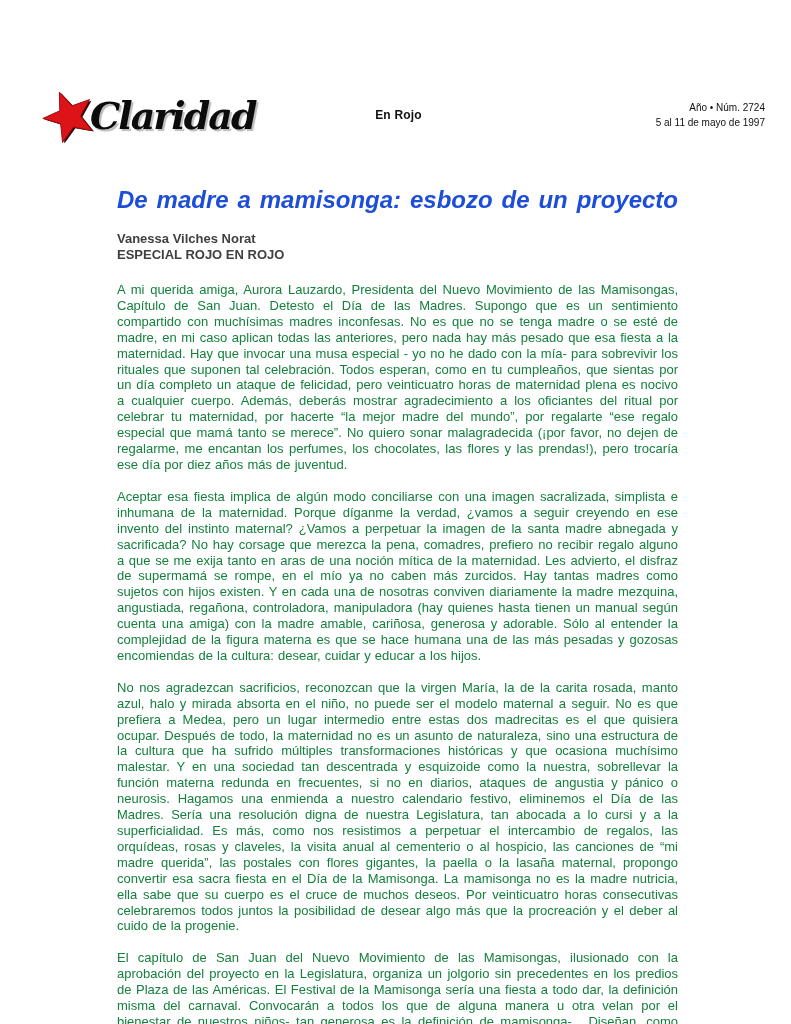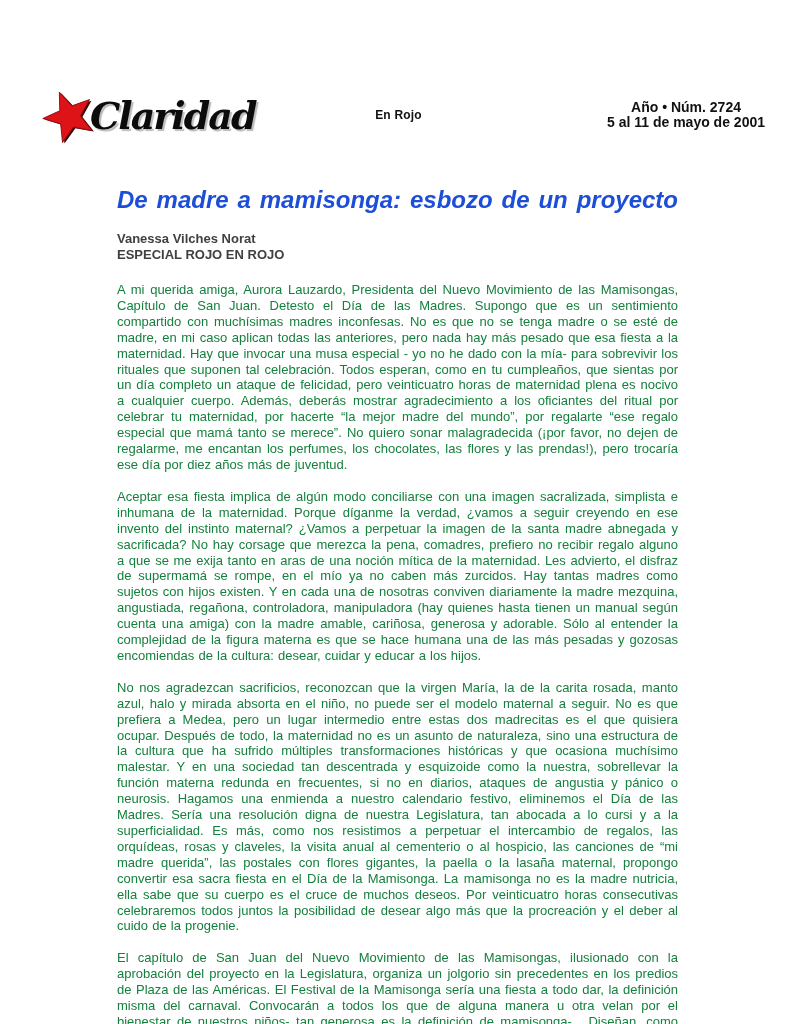--- a/index.html
+++ b/index.html
@@ -53,23 +53,23 @@
     top: 20px;
     font-size: 12px;
     font-weight: bold;
     color: #111111;
     letter-spacing: 0.2px;
   }
   .issue-info {
     position: absolute;
     right: 0;
     top: 12px;
-    text-align: center;
-    font-size: 14px;
-    font-weight: bold;
+    text-align: right;
+    font-size: 10px;
+    font-weight: normal;
     color: #111111;
     line-height: 15px;
   }
 
   
   .content {
     position: absolute;
     left: 117px;
     width: 561px;
     top: 186px;
@@ -115,21 +115,21 @@
           <polygon points="50,4 61.8,35.2 95,36.6 69.1,57.5 78.4,89.5 50,71.5 21.6,89.5 30.9,57.5 5,36.6 38.2,35.2" fill="#de1318" stroke="#8e0b0e" stroke-width="1.5"></polygon>
         </g>
       </svg>
       <span class="logo-text">Claridad</span>
     </div>
 
     <div class="section-title">En Rojo</div>
 
     <div class="issue-info">
       <div>Año • Núm. 2724</div>
-      <div>5 al 11 de mayo de 2001</div>
+      <div>5 al 11 de mayo de 1997</div>
     </div>
 
   </div>
 
   <div class="content">
 
     <h1 class="article-title">De madre a mamisonga: esbozo de un proyecto</h1>
 
     <div class="byline">
       <div>Vanessa Vilches Norat</div>

